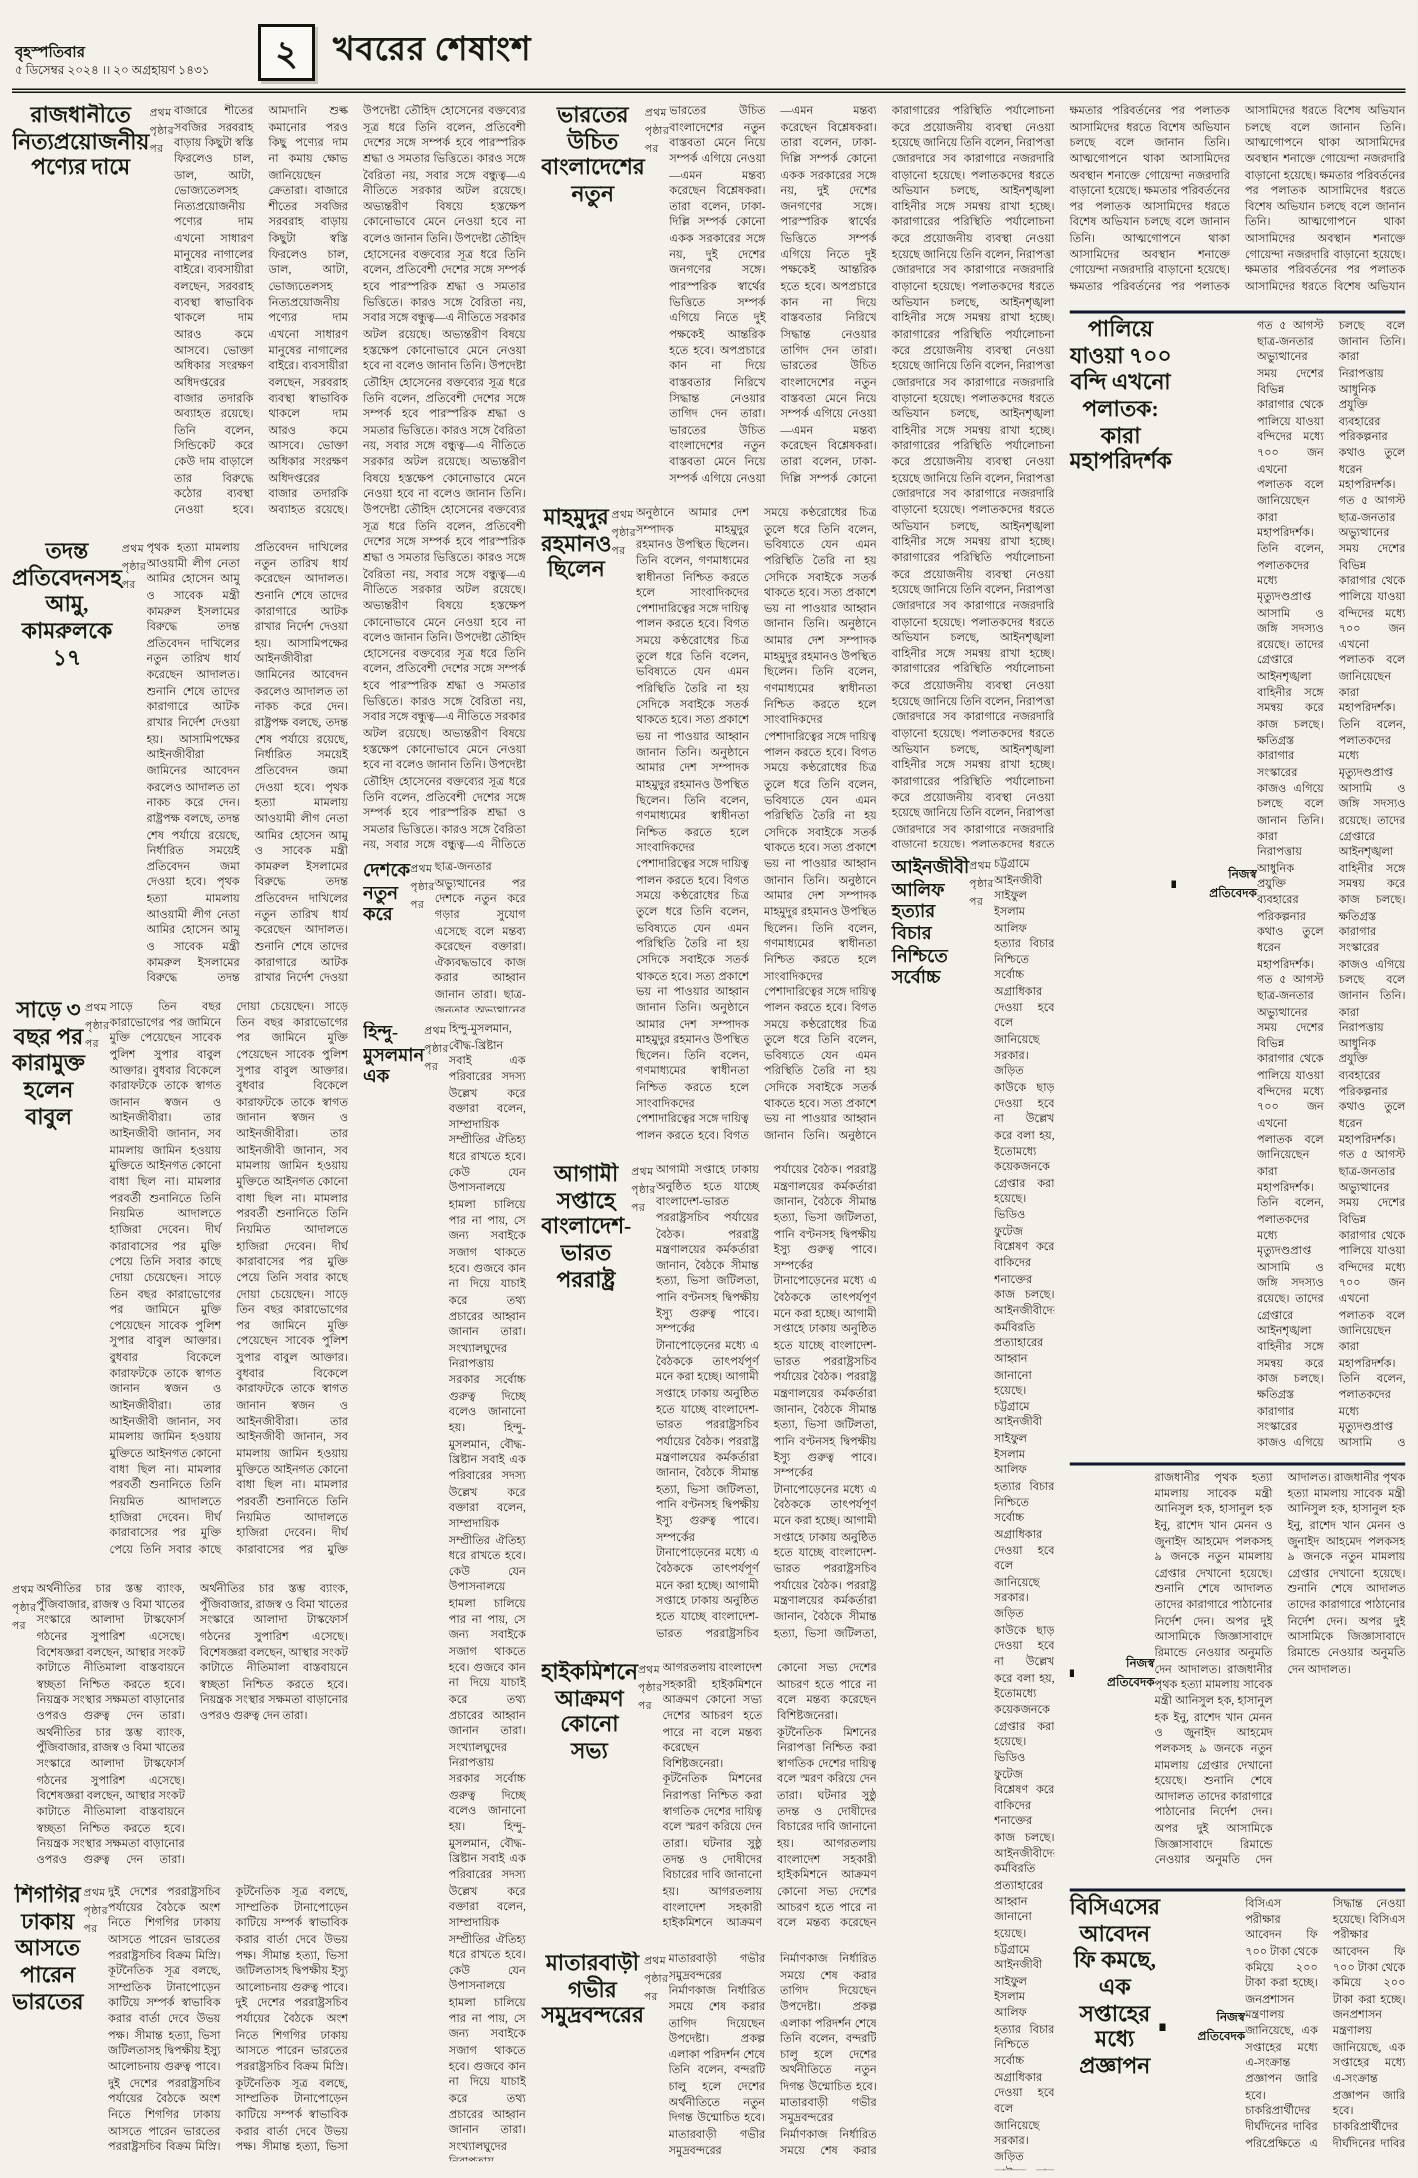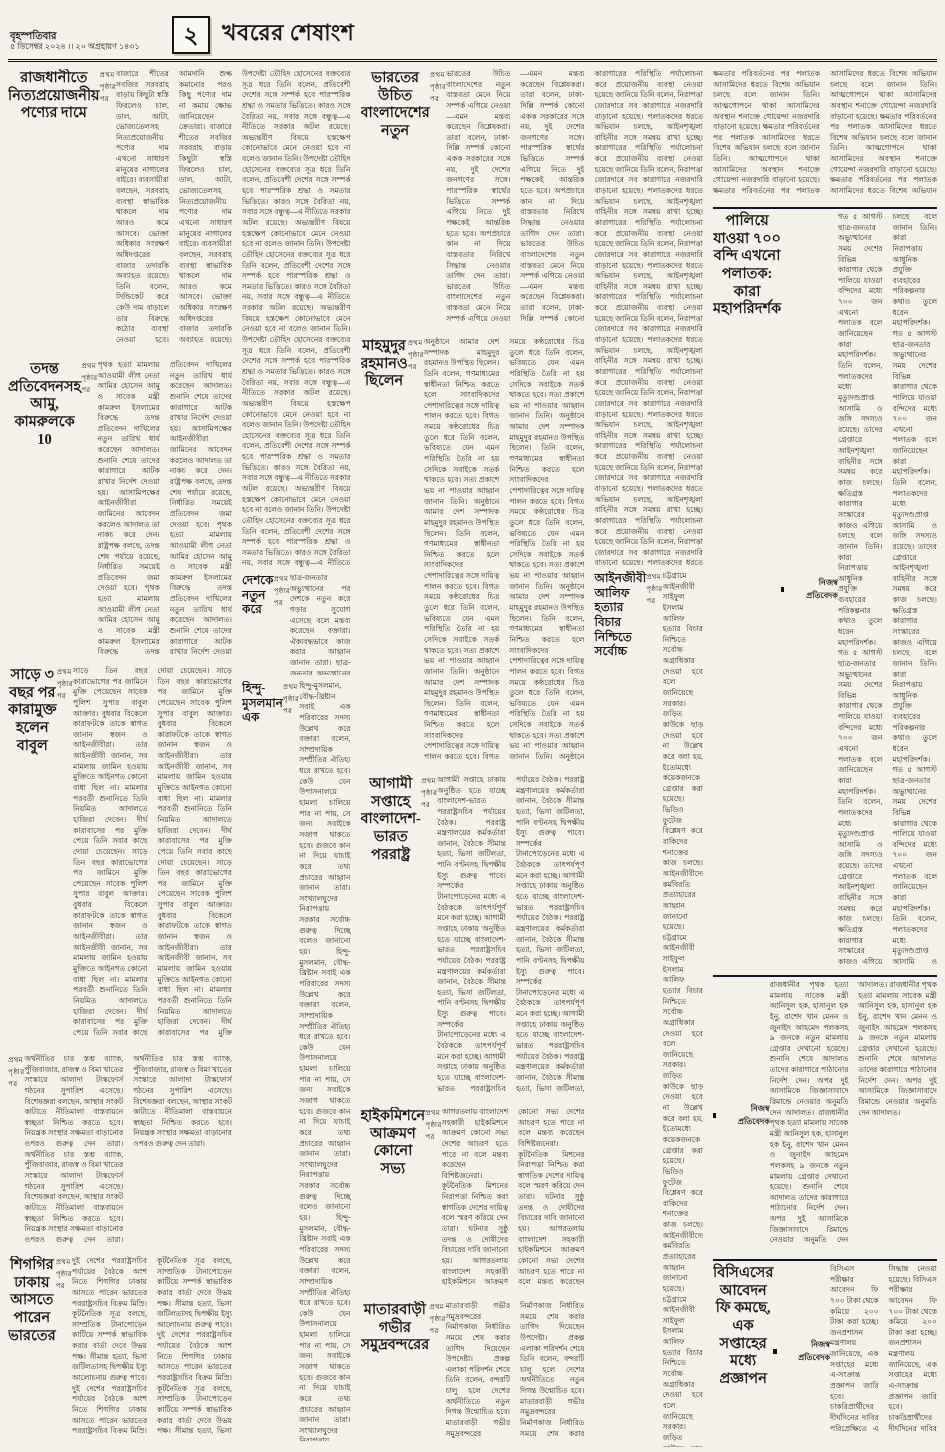--- a/index.html
+++ b/index.html
@@ -77,21 +77,21 @@
 
   <div class="main">
 
     <div class="grp g2">
       <div class="art" style="height:285px">
         <h2 class="hl2">রাজধানীতে নিত্যপ্রয়োজনীয় পণ্যের দামে</h2>
         <div class="dl">প্রথম পৃষ্ঠার পর</div>
         <div class="body cols2">বাজারে শীতের সবজির সরবরাহ বাড়ায় কিছুটা স্বস্তি ফিরলেও চাল, ডাল, আটা, ভোজ্যতেলসহ নিত্যপ্রয়োজনীয় পণ্যের দাম এখনো সাধারণ মানুষের নাগালের বাইরে। ব্যবসায়ীরা বলছেন, সরবরাহ ব্যবস্থা স্বাভাবিক থাকলে দাম আরও কমে আসবে। ভোক্তা অধিকার সংরক্ষণ অধিদপ্তরের বাজার তদারকি অব্যাহত রয়েছে। তিনি বলেন, সিন্ডিকেট করে কেউ দাম বাড়ালে তার বিরুদ্ধে কঠোর ব্যবস্থা নেওয়া হবে। আমদানি শুল্ক কমানোর পরও কিছু পণ্যের দাম না কমায় ক্ষোভ জানিয়েছেন ক্রেতারা। বাজারে শীতের সবজির সরবরাহ বাড়ায় কিছুটা স্বস্তি ফিরলেও চাল, ডাল, আটা, ভোজ্যতেলসহ নিত্যপ্রয়োজনীয় পণ্যের দাম এখনো সাধারণ মানুষের নাগালের বাইরে। ব্যবসায়ীরা বলছেন, সরবরাহ ব্যবস্থা স্বাভাবিক থাকলে দাম আরও কমে আসবে। ভোক্তা অধিকার সংরক্ষণ অধিদপ্তরের বাজার তদারকি অব্যাহত রয়েছে। তিনি বলেন, সিন্ডিকেট করে কেউ দাম বাড়ালে তার বিরুদ্ধে কঠোর ব্যবস্থা নেওয়া হবে। আমদানি শুল্ক কমানোর পরও কিছু পণ্যের দাম না কমায় ক্ষোভ জানিয়েছেন ক্রেতারা। বাজারে শীতের সবজির সরবরাহ বাড়ায় কিছুটা স্বস্তি ফিরলেও চাল, ডাল, আটা, ভোজ্যতেলসহ নিত্যপ্রয়োজনীয় পণ্যের দাম এখনো সাধারণ মানুষের নাগালের বাইরে। ব্যবসায়ীরা বলছেন, সরবরাহ ব্যবস্থা স্বাভাবিক থাকলে দাম আরও কমে আসবে। ভোক্তা অধিকার সংরক্ষণ অধিদপ্তরের বাজার তদারকি অব্যাহত রয়েছে। তিনি বলেন, সিন্ডিকেট করে কেউ দাম বাড়ালে তার বিরুদ্ধে কঠোর ব্যবস্থা নেওয়া হবে। আমদানি শুল্ক কমানোর পরও কিছু পণ্যের দাম না কমায় ক্ষোভ জানিয়েছেন ক্রেতারা। বাজারে শীতের সবজির সরবরাহ বাড়ায় কিছুটা স্বস্তি ফিরলেও চাল, ডাল, আটা, ভোজ্যতেলসহ নিত্যপ্রয়োজনীয় পণ্যের দাম এখনো সাধারণ মানুষের নাগালের বাইরে। ব্যবসায়ীরা বলছেন, সরবরাহ ব্যবস্থা স্বাভাবিক থাকলে দাম আরও কমে আসবে। ভোক্তা অধিকার সংরক্ষণ অধিদপ্তরের বাজার তদারকি অব্যাহত রয়েছে। তিনি বলেন, সিন্ডিকেট করে কেউ দাম বাড়ালে তার বিরুদ্ধে কঠোর ব্যবস্থা নেওয়া হবে। আমদানি শুল্ক কমানোর পরও কিছু পণ্যের দাম না কমায় ক্ষোভ জানিয়েছেন ক্রেতারা।</div>
       </div>
       <div class="art" style="height:300px">
-        <h2 class="hl2">তদন্ত প্রতিবেদনসহ আমু, কামরুলকে 10</h2>
+        <h2 class="hl2">তদন্ত প্রতিবেদনসহ আমু, কামরুলকে ১৭</h2>
         <div class="dl">প্রথম পৃষ্ঠার পর</div>
         <div class="body cols2">পৃথক হত্যা মামলায় আওয়ামী লীগ নেতা আমির হোসেন আমু ও সাবেক মন্ত্রী কামরুল ইসলামের বিরুদ্ধে তদন্ত প্রতিবেদন দাখিলের নতুন তারিখ ধার্য করেছেন আদালত। শুনানি শেষে তাদের কারাগারে আটক রাখার নির্দেশ দেওয়া হয়। আসামিপক্ষের আইনজীবীরা জামিনের আবেদন করলেও আদালত তা নাকচ করে দেন। রাষ্ট্রপক্ষ বলছে, তদন্ত শেষ পর্যায়ে রয়েছে, নির্ধারিত সময়েই প্রতিবেদন জমা দেওয়া হবে। পৃথক হত্যা মামলায় আওয়ামী লীগ নেতা আমির হোসেন আমু ও সাবেক মন্ত্রী কামরুল ইসলামের বিরুদ্ধে তদন্ত প্রতিবেদন দাখিলের নতুন তারিখ ধার্য করেছেন আদালত। শুনানি শেষে তাদের কারাগারে আটক রাখার নির্দেশ দেওয়া হয়। আসামিপক্ষের আইনজীবীরা জামিনের আবেদন করলেও আদালত তা নাকচ করে দেন। রাষ্ট্রপক্ষ বলছে, তদন্ত শেষ পর্যায়ে রয়েছে, নির্ধারিত সময়েই প্রতিবেদন জমা দেওয়া হবে। পৃথক হত্যা মামলায় আওয়ামী লীগ নেতা আমির হোসেন আমু ও সাবেক মন্ত্রী কামরুল ইসলামের বিরুদ্ধে তদন্ত প্রতিবেদন দাখিলের নতুন তারিখ ধার্য করেছেন আদালত। শুনানি শেষে তাদের কারাগারে আটক রাখার নির্দেশ দেওয়া হয়। আসামিপক্ষের আইনজীবীরা জামিনের আবেদন করলেও আদালত তা নাকচ করে দেন। রাষ্ট্রপক্ষ বলছে, তদন্ত শেষ পর্যায়ে রয়েছে, নির্ধারিত সময়েই প্রতিবেদন জমা দেওয়া হবে। পৃথক হত্যা মামলায় আওয়ামী লীগ নেতা আমির হোসেন আমু ও সাবেক মন্ত্রী কামরুল ইসলামের বিরুদ্ধে তদন্ত প্রতিবেদন দাখিলের নতুন তারিখ ধার্য করেছেন আদালত। শুনানি শেষে তাদের কারাগারে আটক রাখার নির্দেশ দেওয়া হয়। আসামিপক্ষের আইনজীবীরা জামিনের আবেদন করলেও আদালত তা নাকচ করে দেন। রাষ্ট্রপক্ষ বলছে, তদন্ত শেষ পর্যায়ে রয়েছে, নির্ধারিত সময়েই প্রতিবেদন জমা দেওয়া হবে।</div>
       </div>
       <div class="art" style="height:382px">
         <h2 class="hl2">সাড়ে ৩ বছর পর কারামুক্ত হলেন বাবুল</h2>
         <div class="dl">প্রথম পৃষ্ঠার পর</div>
         <div class="body cols2">সাড়ে তিন বছর কারাভোগের পর জামিনে মুক্তি পেয়েছেন সাবেক পুলিশ সুপার বাবুল আক্তার। বুধবার বিকেলে কারাফটকে তাকে স্বাগত জানান স্বজন ও আইনজীবীরা। তার আইনজীবী জানান, সব মামলায় জামিন হওয়ায় মুক্তিতে আইনগত কোনো বাধা ছিল না। মামলার পরবর্তী শুনানিতে তিনি নিয়মিত আদালতে হাজিরা দেবেন। দীর্ঘ কারাবাসের পর মুক্তি পেয়ে তিনি সবার কাছে দোয়া চেয়েছেন। সাড়ে তিন বছর কারাভোগের পর জামিনে মুক্তি পেয়েছেন সাবেক পুলিশ সুপার বাবুল আক্তার। বুধবার বিকেলে কারাফটকে তাকে স্বাগত জানান স্বজন ও আইনজীবীরা। তার আইনজীবী জানান, সব মামলায় জামিন হওয়ায় মুক্তিতে আইনগত কোনো বাধা ছিল না। মামলার পরবর্তী শুনানিতে তিনি নিয়মিত আদালতে হাজিরা দেবেন। দীর্ঘ কারাবাসের পর মুক্তি পেয়ে তিনি সবার কাছে দোয়া চেয়েছেন। সাড়ে তিন বছর কারাভোগের পর জামিনে মুক্তি পেয়েছেন সাবেক পুলিশ সুপার বাবুল আক্তার। বুধবার বিকেলে কারাফটকে তাকে স্বাগত জানান স্বজন ও আইনজীবীরা। তার আইনজীবী জানান, সব মামলায় জামিন হওয়ায় মুক্তিতে আইনগত কোনো বাধা ছিল না। মামলার পরবর্তী শুনানিতে তিনি নিয়মিত আদালতে হাজিরা দেবেন। দীর্ঘ কারাবাসের পর মুক্তি পেয়ে তিনি সবার কাছে দোয়া চেয়েছেন। সাড়ে তিন বছর কারাভোগের পর জামিনে মুক্তি পেয়েছেন সাবেক পুলিশ সুপার বাবুল আক্তার। বুধবার বিকেলে কারাফটকে তাকে স্বাগত জানান স্বজন ও আইনজীবীরা। তার আইনজীবী জানান, সব মামলায় জামিন হওয়ায় মুক্তিতে আইনগত কোনো বাধা ছিল না। মামলার পরবর্তী শুনানিতে তিনি নিয়মিত আদালতে হাজিরা দেবেন। দীর্ঘ কারাবাসের পর মুক্তি পেয়ে তিনি সবার কাছে দোয়া চেয়েছেন। সাড়ে তিন বছর কারাভোগের পর জামিনে মুক্তি পেয়েছেন সাবেক পুলিশ সুপার বাবুল আক্তার। বুধবার বিকেলে কারাফটকে তাকে স্বাগত জানান স্বজন ও আইনজীবীরা। তার আইনজীবী জানান, সব মামলায় জামিন হওয়ায় মুক্তিতে আইনগত কোনো বাধা ছিল না। মামলার পরবর্তী শুনানিতে তিনি নিয়মিত আদালতে হাজিরা দেবেন। দীর্ঘ কারাবাসের পর মুক্তি পেয়ে তিনি সবার কাছে দোয়া চেয়েছেন। সাড়ে তিন বছর কারাভোগের পর জামিনে মুক্তি পেয়েছেন সাবেক পুলিশ সুপার বাবুল আক্তার। বুধবার বিকেলে কারাফটকে তাকে স্বাগত জানান স্বজন ও আইনজীবীরা। তার আইনজীবী জানান, সব মামলায় জামিন হওয়ায় মুক্তিতে আইনগত কোনো বাধা ছিল না। মামলার পরবর্তী শুনানিতে তিনি নিয়মিত আদালতে হাজিরা দেবেন। দীর্ঘ কারাবাসের পর মুক্তি পেয়ে তিনি সবার কাছে দোয়া চেয়েছেন।</div>
       </div>
       <div class="art" style="height:196px">
         <div class="dl">প্রথম পৃষ্ঠার পর</div>

